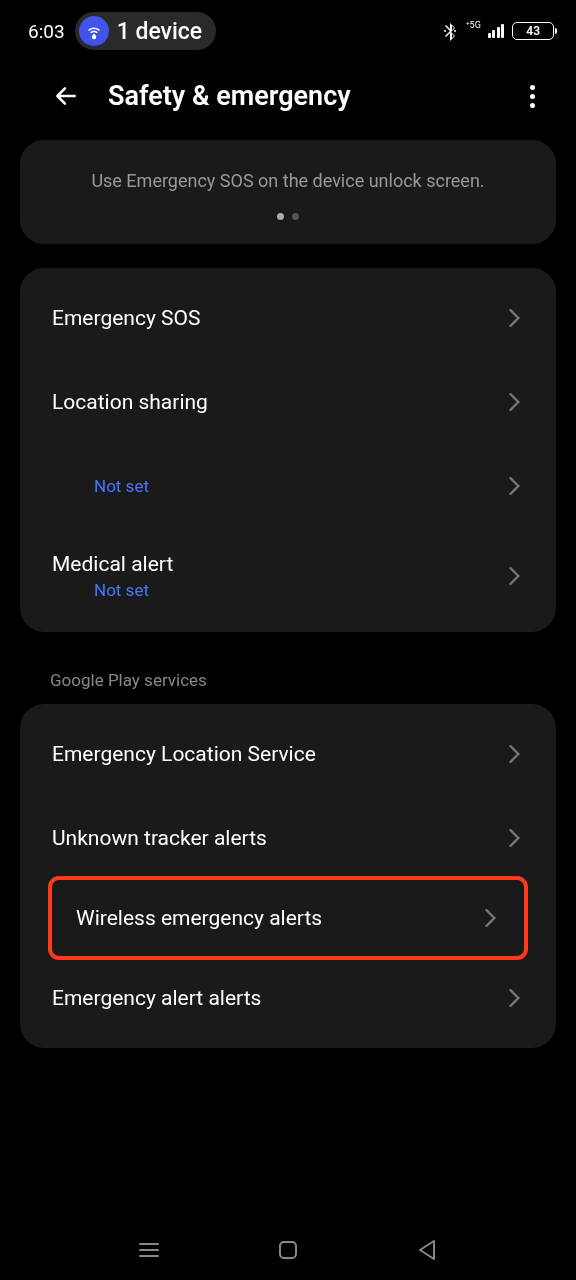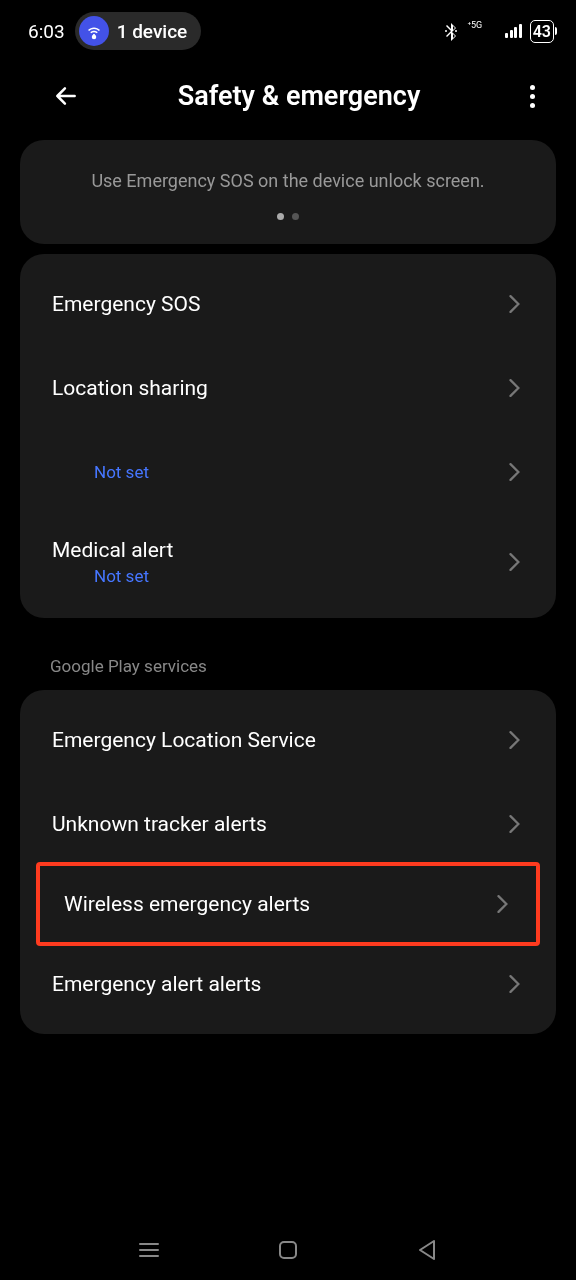--- a/index.html
+++ b/index.html
@@ -45,59 +45,58 @@
     .wifi-circle {
       width: 30px;
       height: 30px;
       background: #4352e8;
       border-radius: 50%;
       display: flex;
       align-items: center;
       justify-content: center;
     }
     .device-text {
-      font-size: 19px;
+      font-size: 23px;
       font-weight: 500;
       color: #fff;
     }
     .status-right {
       display: flex;
       align-items: center;
       gap: 8px;
     }
     .bt-icon, .signal-icon {
       display: flex;
       align-items: center;
     }
     .battery {
       display: flex;
       align-items: center;
       border: 1.5px solid #fff;
       border-radius: 5px;
-      padding: 1px 2px;
-      font-size: 16px;
+      padding: 1px 13px;
+      font-size: 12px;
       font-weight: 600;
       position: relative;
     }
     .battery::after {
       content: '';
       position: absolute;
       right: -4px;
       top: 30%;
       width: 2px;
       height: 40%;
       background: #fff;
       border-radius: 0 2px 2px 0;
     }
     .header {
       display: flex;
       align-items: center;
       padding: 24px 18px 28px 52px;
       gap: 28px;
-      text-align: center;
     }
     .back-arrow {
       width: 28px;
       height: 28px;
       display: flex;
       align-items: center;
       justify-content: center;
     }
     .header-title {
       font-size: 27px;
@@ -121,21 +120,21 @@
       border-radius: 50%;
     }
     .content {
       padding: 0 20px;
     }
     .info-card {
       background: #1a1a1a;
       border-radius: 24px;
       padding: 30px 20px 24px;
       text-align: center;
-      margin-bottom: 10px;
+      margin-bottom: 24px;
     }
     .info-text {
       color: #999;
       font-size: 18px;
       margin-bottom: 22px;
     }
     .page-dots {
       display: flex;
       justify-content: center;
       gap: 8px;
@@ -185,22 +184,22 @@
       align-items: center;
       justify-content: center;
     }
     .section-header {
       font-size: 17px;
       color: #888;
       padding: 12px 30px 14px;
     }
     .highlight {
       border: 4px solid #ff3b1f;
-      border-radius: 4px;
-      margin: -4px 8px;
+      border-radius: 11px;
+      margin: -4px 20px;
     }
     .nav-bar {
       position: absolute;
       bottom: 0;
       left: 0;
       right: 0;
       height: 60px;
       display: flex;
       justify-content: space-around;
       align-items: center;
@@ -209,21 +208,21 @@
     .nav-btn {
       width: 30px;
       height: 30px;
       display: flex;
       align-items: center;
       justify-content: center;
     }
     .signal-group {
       display: flex;
       align-items: flex-end;
-      gap: 23px;
+      gap: 7px;
     }
     .signal-label {
       font-size: 9px;
       color: #fff;
       position: relative;
       top: -8px;
     }
     .bars {
       display: flex;
       align-items: flex-end;

